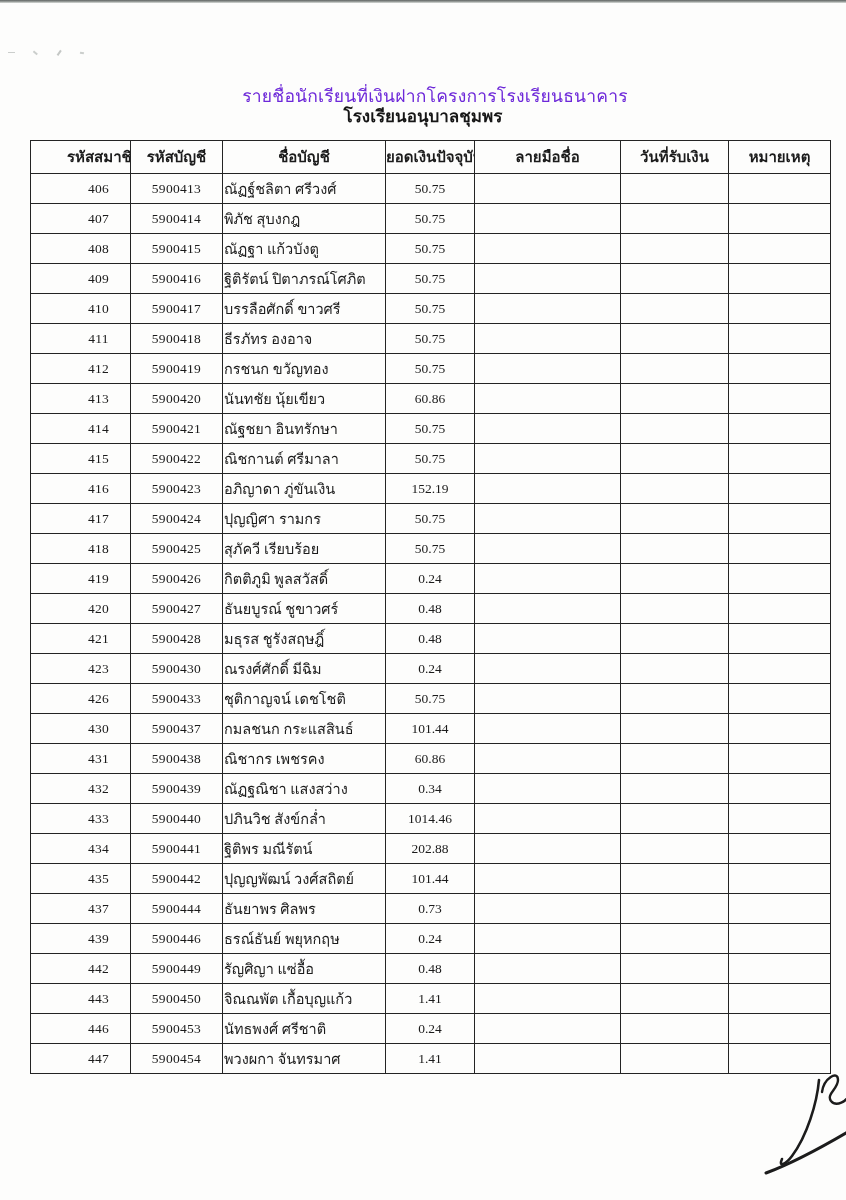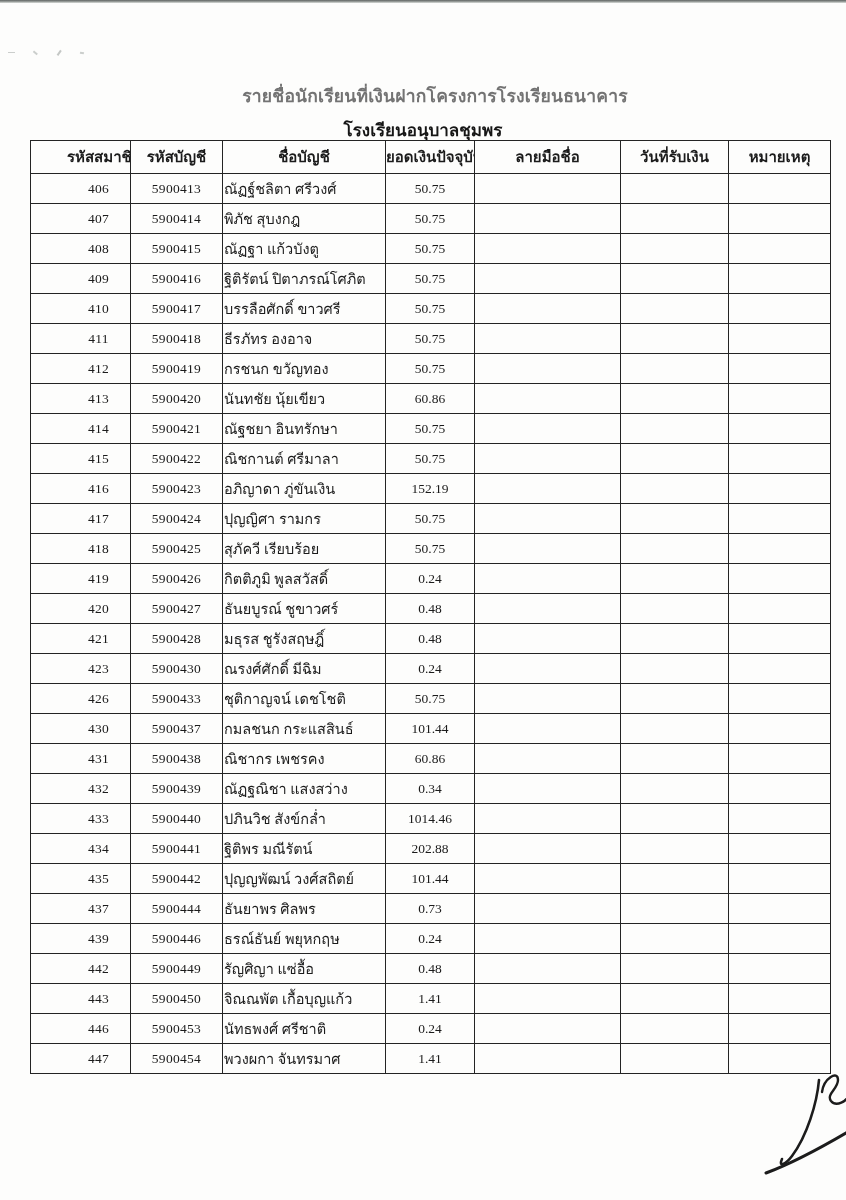--- a/index.html
+++ b/index.html
@@ -33,28 +33,28 @@
   }
   .pencil-marks i:nth-child(2){ transform: rotate(40deg); width: 5px; }
   .pencil-marks i:nth-child(3){ transform: rotate(-55deg); width: 6px; background:#8d938f; }
   .pencil-marks i:nth-child(4){ transform: rotate(10deg); width: 4px; }
 
   .title {
     position: absolute;
     top: 82px; left: 0; right: 0;
     text-align: center;
     font-size: 17.5px;
-    font-weight: 700;
-    color: #737373;
+    font-weight: 400;
+    color: #6d28d9;
     letter-spacing: .2px;
     margin-left: 24px;
   }
   .subtitle {
     position: absolute;
-    top: 116px; left: 0; right: 0;
+    top: 102px; left: 0; right: 0;
     text-align: center;
     font-size: 17px;
     font-weight: 600;
     color: #161616;
   }
 
   table.deposit-table {
     position: absolute;
     top: 140px; left: 30px;
     width: 800px;

